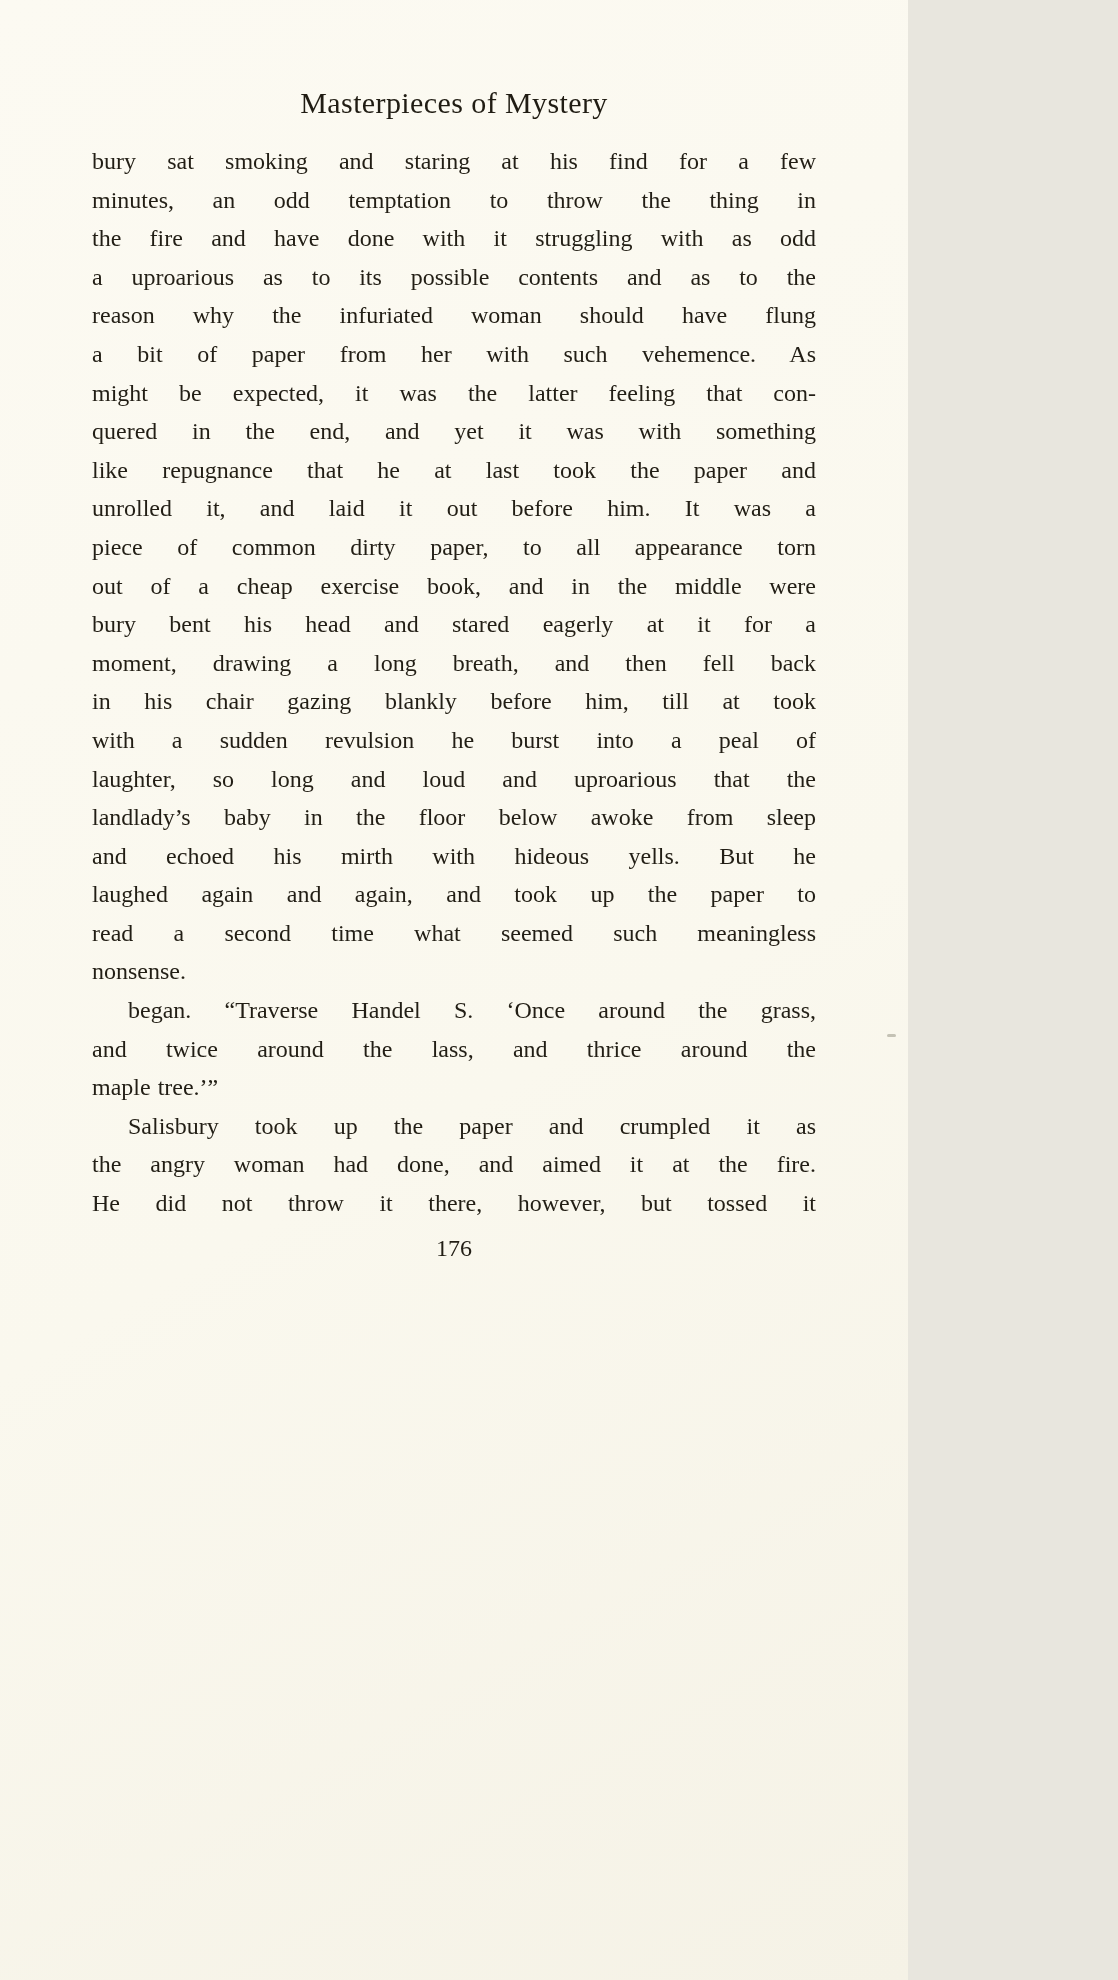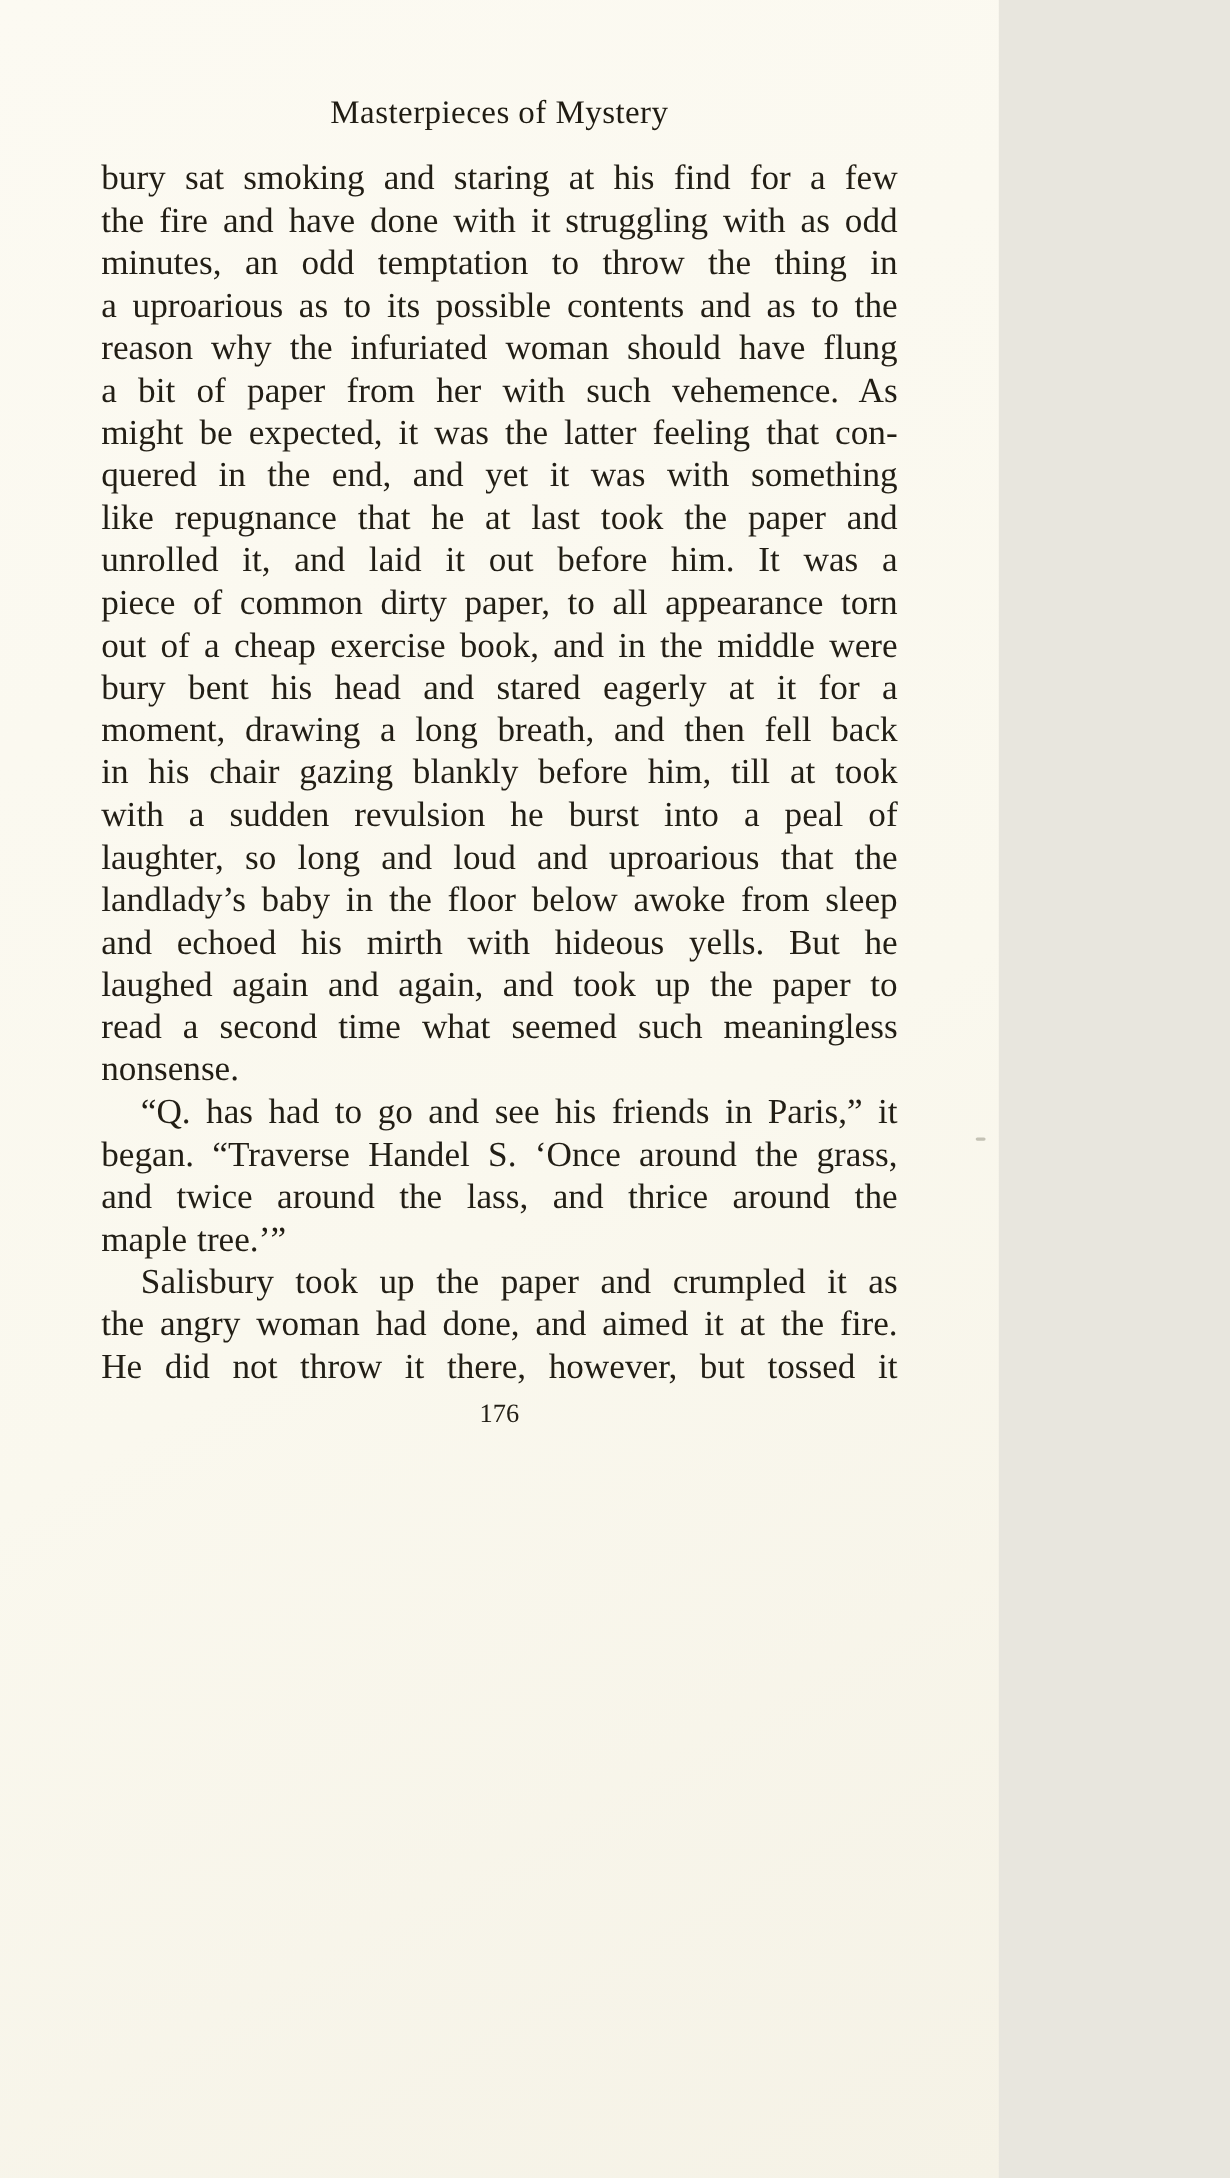--- a/index.html
+++ b/index.html
@@ -22,21 +22,21 @@
     text-align: center;
     font-size: 30px;
     letter-spacing: 0.4px;
     color: #201c13;
   }
 
   .page-body {
     width: 724px;
     margin-left: 92px;
     margin-top: 22px;
-    font-size: 32px;
+    font-size: 24px;
     line-height: 38.6px;
   }
 
   .para { margin: 0; }
   .para.indent .line:first-child { text-indent: 36px; }
 
   .line {
     display: block;
     text-align: justify;
     text-align-last: justify;
@@ -65,22 +65,22 @@
 </style>
 </head>
 <body>
 
 <div class="page">
   <div class="running-header">Masterpieces of Mystery</div>
 
   <div class="page-body">
       <p class="para">
         <span class="line">bury sat smoking and staring at his find for a few</span>
+        <span class="line">minutes, an odd temptation to throw the thing in</span>
         <span class="line">the fire and have done with it struggling with as odd</span>
-        <span class="line">minutes, an odd temptation to throw the thing in</span>
         <span class="line">a uproarious as to its possible contents and as to the</span>
         <span class="line">reason why the infuriated woman should have flung</span>
         <span class="line">a bit of paper from her with such vehemence. As</span>
         <span class="line">might be expected, it was the latter feeling that con-</span>
         <span class="line">quered in the end, and yet it was with something</span>
         <span class="line">like repugnance that he at last took the paper and</span>
         <span class="line">unrolled it, and laid it out before him. It was a</span>
         <span class="line">piece of common dirty paper, to all appearance torn</span>
         <span class="line">out of a cheap exercise book, and in the middle were</span>
         <span class="line">bury bent his head and stared eagerly at it for a</span>
@@ -88,21 +88,20 @@
         <span class="line">in his chair gazing blankly before him, till at took</span>
         <span class="line">with a sudden revulsion he burst into a peal of</span>
         <span class="line">laughter, so long and loud and uproarious that the</span>
         <span class="line">landlady’s baby in the floor below awoke from sleep</span>
         <span class="line">and echoed his mirth with hideous yells. But he</span>
         <span class="line">laughed again and again, and took up the paper to</span>
         <span class="line">read a second time what seemed such meaningless</span>
         <span class="line flush">nonsense.</span>
       </p>
       <p class="para indent">
-        <span class="line">“Q. has had to go and see his friends in Paris,” it</span>
         <span class="line">began. “Traverse Handel S. ‘Once around the grass,</span>
         <span class="line">and twice around the lass, and thrice around the</span>
         <span class="line flush">maple tree.’”</span>
       </p>
       <p class="para indent">
         <span class="line">Salisbury took up the paper and crumpled it as</span>
         <span class="line">the angry woman had done, and aimed it at the fire.</span>
         <span class="line">He did not throw it there, however, but tossed it</span>
       </p>
     </div>

